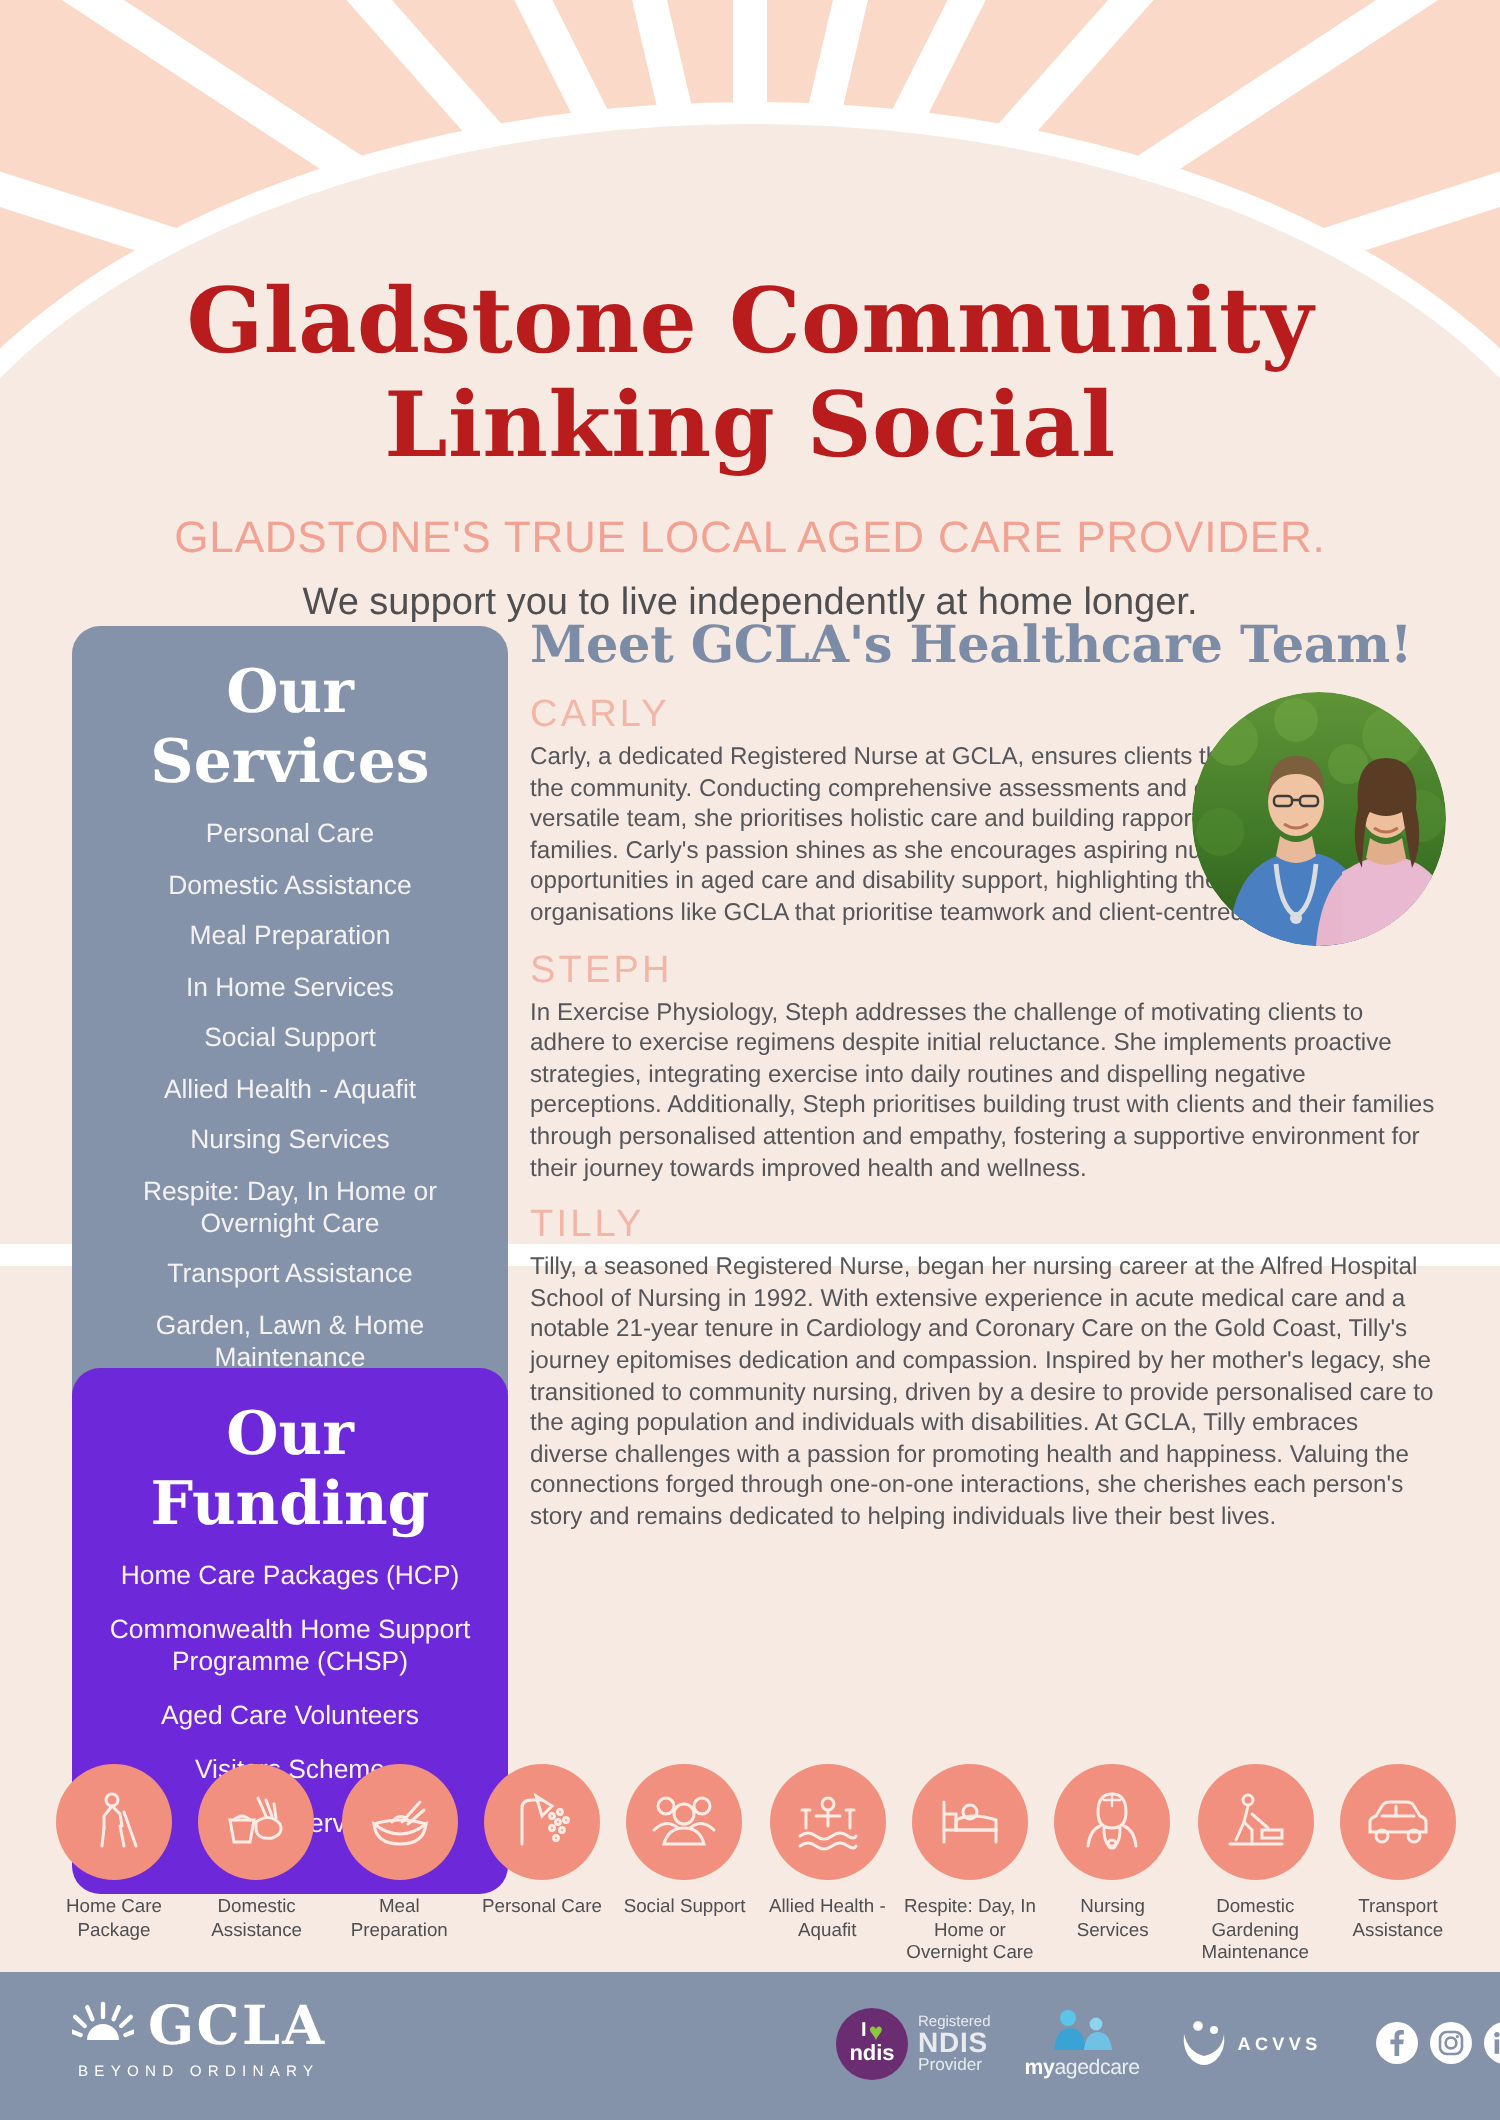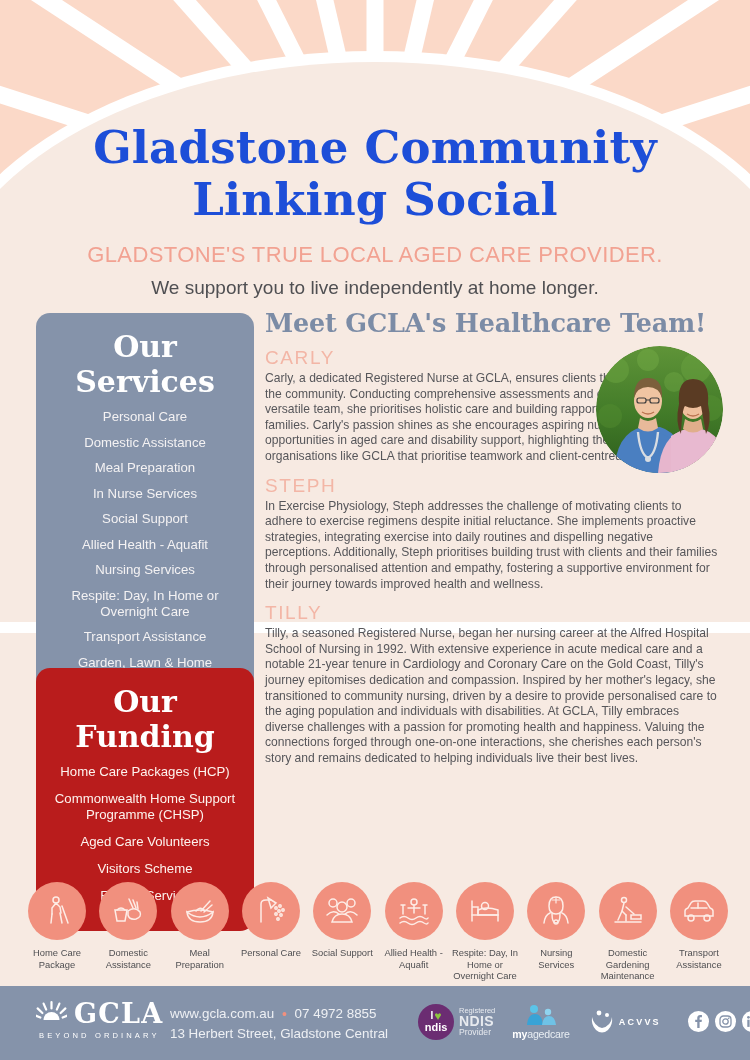--- a/index.html
+++ b/index.html
@@ -17,23 +17,23 @@
   .dome{
     position:absolute;left:-60px;top:62px;width:870px;height:560px;
     background:#f7eae2;border-radius:50% 50% 0 0 / 46% 46% 0 0;
     box-shadow:0 0 0 11px #ffffff;
   }
 
   
   .header{position:absolute;left:0;top:118px;width:750px;text-align:center;}
   .title{
     font-family:"DejaVu Serif", serif;
-    font-weight:700;color:#1d4ed8;
+    font-weight:700;color:#b91c1c;
     font-size:45px;line-height:52px;letter-spacing:.2px;
-    margin:4px;
+    margin:17px;
   }
   .subtitle{
     color:#f2a292;font-size:22px;letter-spacing:.4px;margin:16px 0 0 0;font-weight:400;
   }
   .tagline{color:#4f4f52;font-size:19px;margin:9px 0 0 0;font-weight:400;}
 
   
   .services-box{
     position:absolute;left:36px;top:313px;width:218px;
     background:#8593aa;border-radius:14px;padding:12px 10px 16px 10px;
@@ -42,22 +42,22 @@
   .box-title{
     font-family:"DejaVu Serif", serif;font-weight:700;color:#ffffff;
     font-size:30px;text-align:center;margin:4px 0 10px 0;
   }
   .svc-list{list-style:none;margin:0;padding:0;}
   .svc-list li{
     color:#f4f2f3;font-size:13.2px;text-align:center;line-height:16px;
     margin:0 0 9.5px 0;padding:0 4px;
   }
   .funding-box{
-    position:absolute;left:36px;top:668px;width:218px;
-    background:#b91c1c;border-radius:14px;padding:12px 10px 16px 10px;
+    position:absolute;left:36px;top:684px;width:218px;
+    background:#6d28d9;border-radius:14px;padding:12px 10px 16px 10px;
     box-sizing:border-box;
   }
   .funding-box .svc-list li{color:#fdf3ee;margin-bottom:11px;}
 
   
   .right{position:absolute;left:265px;top:308px;width:455px;}
   .team-title{
     font-family:"DejaVu Serif", serif;font-weight:700;color:#7c8ca6;
     font-size:25.5px;margin:0 0 9px 0;letter-spacing:-.2px;
   }
@@ -153,21 +153,21 @@
     <p class="subtitle">GLADSTONE'S TRUE LOCAL AGED CARE PROVIDER.</p>
     <p class="tagline">We support you to live independently at home longer.</p>
   </div>
 
   <div class="services-box">
     <div class="box-title">Our Services</div>
     <ul class="svc-list">
       <li>Personal Care</li>
       <li>Domestic Assistance</li>
       <li>Meal Preparation</li>
-      <li>In Nurse Services</li>
+      <li>In Home Services</li>
       <li>Social Support</li>
       <li>Allied Health - Aquafit</li>
       <li>Nursing Services</li>
       <li>Respite: Day, In Home or Overnight Care</li>
       <li>Transport Assistance</li>
       <li>Garden, Lawn &amp; Home Maintenance</li>
       <li>Unaccompanied Shopping</li>
     </ul>
   </div>
 
@@ -401,28 +401,20 @@
             <line x1="4.3" y1="17.5" x2="-1" y2="15.4"></line>
             <line x1="26.7" y1="17.5" x2="32" y2="15.4"></line>
           </g>
         </g>
       </svg>
       <div class="logo-text">GCLA</div>
     </div>
     <div class="logo-sub">BEYOND ORDINARY</div>
   </div>
 
-  <div class="contact">
-    <div>
-      <span>www.gcla.com.au</span>
-      <span class="dotsep">•</span>
-      <span>07 4972 8855</span>
-    </div>
-    <div>13 Herbert Street, Gladstone Central</div>
-  </div>
 
   <div class="badges">
 
     <div class="ndis">
       <div class="ndis-circle">
         <div class="ndis-top">
           <span>I</span>
           <span class="ndis-heart">♥</span>
         </div>
         <div class="ndis-bot">ndis</div>

